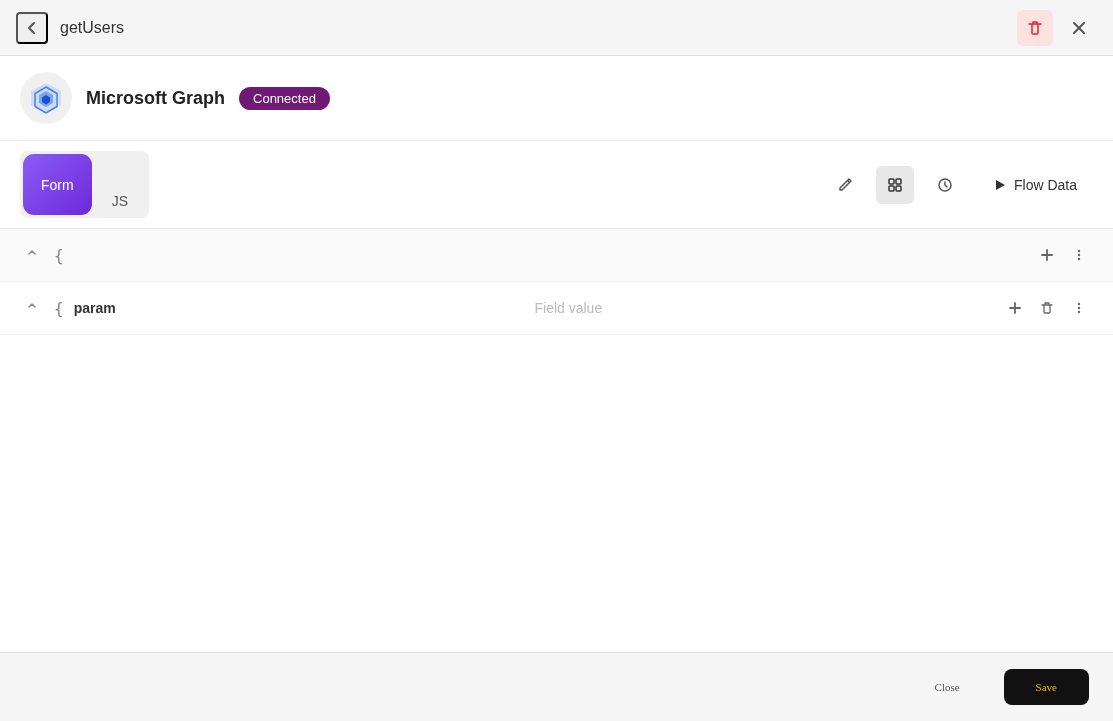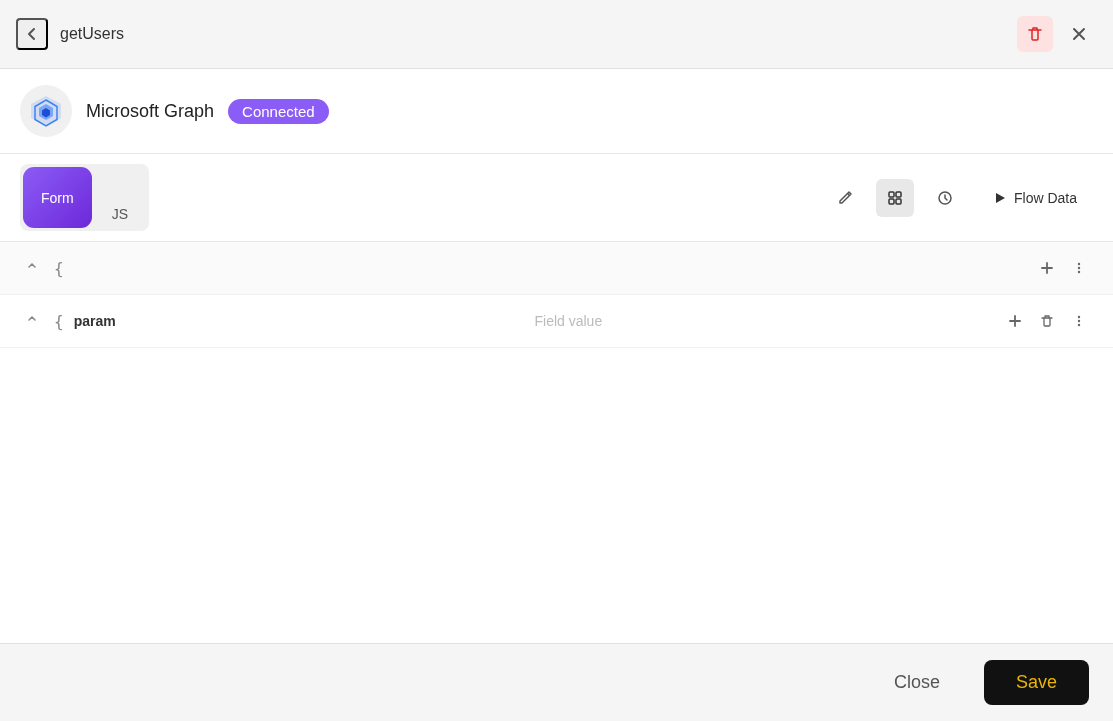--- a/index.html
+++ b/index.html
@@ -11,21 +11,21 @@
       overflow: hidden;
       display: flex;
       flex-direction: column;
     }
 
     
     .header {
       display: flex;
       align-items: center;
       padding: 0 16px;
-      height: 69px;
+      height: 56px;
       background: #f5f5f5;
       border-bottom: 1px solid #e0e0e0;
       gap: 12px;
     }
     .header-back-btn {
       width: 32px;
       height: 32px;
       display: flex;
       align-items: center;
       justify-content: center;
@@ -77,27 +77,27 @@
       height: 52px;
       border-radius: 50%;
       background: #f0f0f0;
       display: flex;
       align-items: center;
       justify-content: center;
       overflow: hidden;
     }
     .service-name {
       font-size: 18px;
-      font-weight: 400;
+      font-weight: 700;
       color: #222;
     }
     .connected-badge {
-      background: #8b5cf6;
+      background: #701a75;
       color: #fff;
-      font-size: 15px;
+      font-size: 13px;
       font-weight: 500;
       padding: 4px 14px;
       border-radius: 20px;
     }
 
     
     .toolbar {
       display: flex;
       align-items: center;
       padding: 10px 20px;
@@ -240,24 +240,25 @@
       align-items: center;
       justify-content: flex-end;
       padding: 16px 24px;
       background: #f5f5f5;
       border-top: 1px solid #e0e0e0;
       gap: 12px;
     }
     .footer-btn {
       padding: 12px 32px;
       border-radius: 8px;
-      font-size: 18px;
+      font-size: 11px;
       font-weight: 500;
       cursor: pointer;
       border: none;
+      font-family: Liberation Serif, serif;
     }
     .close-footer-btn {
       background: transparent;
       color: #555;
       border: none;
     }
     .next-btn {
       background: #fff;
       color: #333;
       border: 1.5px solid #d0d0d0 !important;

